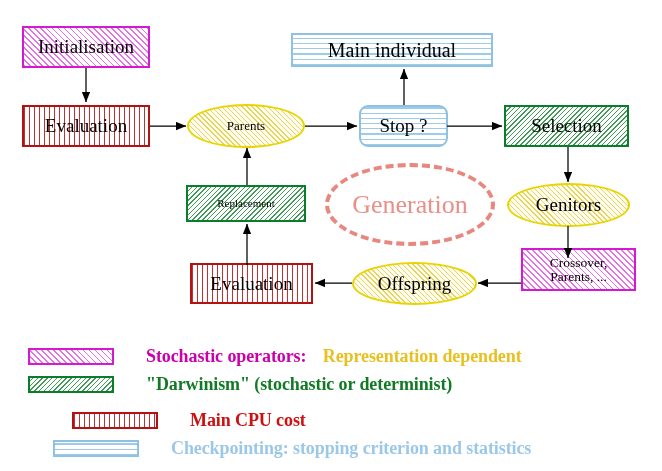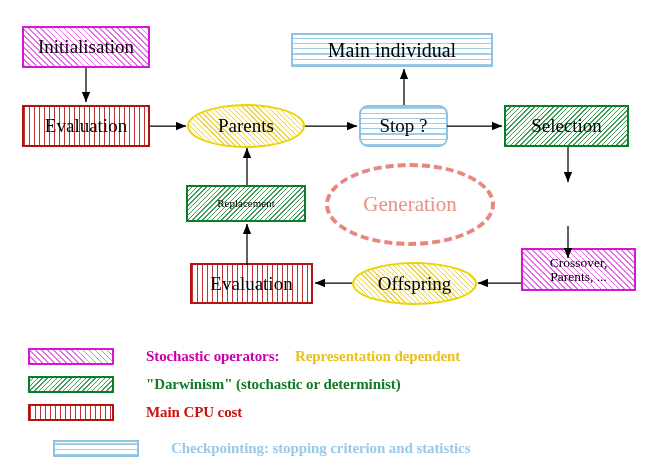--- a/index.html
+++ b/index.html
@@ -47,21 +47,21 @@
     border:4px dashed #e8877e;border-radius:50%;
     background:transparent;
     display:flex;align-items:center;justify-content:center;
   }
   .dashed-gen span{color:#eb8e86;}
 
   
   #legend{position:absolute;left:0;top:336px;width:662px;height:135px;}
   .lg-row{position:absolute;left:28px;height:24px;display:flex;align-items:center;}
   .lg-swatch{width:86px;height:17px;box-sizing:border-box;flex:0 0 auto;}
-  .lg-text{margin-left:32px;white-space:nowrap;font-size:15px;letter-spacing:-0.1px;font-family:Liberation Serif, serif;}
+  .lg-text{margin-left:32px;white-space:nowrap;font-size:18px;letter-spacing:-0.1px;font-family:Liberation Serif, serif;}
   .lg-bold{font-weight:bold;}
 
   svg#wires{position:absolute;left:0;top:0;width:662px;height:471px;pointer-events:none;z-index:1;}
 </style>
 </head>
 <body>
 
 <div id="canvas">
 
   <svg id="wires" viewBox="0 0 662 471">
@@ -86,44 +86,47 @@
   </svg>
 
   <div class="node fill-magenta" style="left:22px;top:26px;width:128px;height:42px;font-size:19px;">
     <span>Initialisation</span>
   </div>
 
   <div class="node fill-red" style="left:22px;top:105px;width:128px;height:42px;font-size:19px;">
     <span>Evaluation</span>
   </div>
 
-  <div class="node fill-yellow ellipse" style="left:187px;top:104px;width:118px;height:44px;font-size:19px;">
+  <div class="node fill-yellow ellipse" style="left:187px;top:104px;width:118px;height:44px;font-size:13px;">
     <span>Parents</span>
   </div>
 
   <div class="node fill-blue" style="left:291px;top:33px;width:202px;height:34px;font-size:20px;">
     <span>Main individual</span>
   </div>
 
   <div class="node fill-blue rounded" style="left:359px;top:105px;width:89px;height:42px;font-size:19px;">
     <span>Stop ?</span>
   </div>
 
   <div class="node fill-green" style="left:504px;top:105px;width:125px;height:42px;font-size:19px;">
     <span>Selection</span>
   </div>
 
   <div class="node fill-green" style="left:186px;top:185px;width:120px;height:37px;font-size:11px;">
     <span>Replacement</span>
   </div>
 
   <div class="dashed-gen" style="left:325px;top:163px;width:170px;height:83px;">
-    <span style="font-size:21px;">Generation</span>
+    <span style="font-size:26px;">Generation</span>
   </div>
 
+  <div class="node fill-yellow ellipse" style="left:507px;top:183px;width:123px;height:44px;font-size:19px;">
+    <span>Genitors</span>
+  </div>
 
   <div class="node fill-red" style="left:190px;top:263px;width:123px;height:41px;font-size:19px;">
     <span>Evaluation</span>
   </div>
 
   <div class="node fill-yellow ellipse" style="left:352px;top:262px;width:125px;height:43px;font-size:19px;">
     <span>Offspring</span>
   </div>
 
   <div class="node fill-magenta" style="left:521px;top:248px;width:115px;height:43px;flex-direction:column;font-size:13.5px;">
@@ -141,21 +144,21 @@
       </div>
     </div>
 
     <div class="lg-row" style="top:36px;">
       <div class="lg-swatch fill-green"></div>
       <div class="lg-text lg-bold" style="color:#127a26;">
         <span>"Darwinism" (stochastic or determinist)</span>
       </div>
     </div>
 
-    <div class="lg-row" style="top:64px;">
+    <div class="lg-row" style="top:72px;margin-left:44px;">
       <div class="lg-swatch fill-red"></div>
       <div class="lg-text lg-bold" style="color:#cc1111;">
         <span>Main CPU cost</span>
       </div>
     </div>
 
     <div class="lg-row" style="top:100px;margin-left:25px;">
       <div class="lg-swatch fill-blue"></div>
       <div class="lg-text lg-bold" style="color:#9cc8e8;">
         <span>Checkpointing: stopping criterion and statistics</span>

